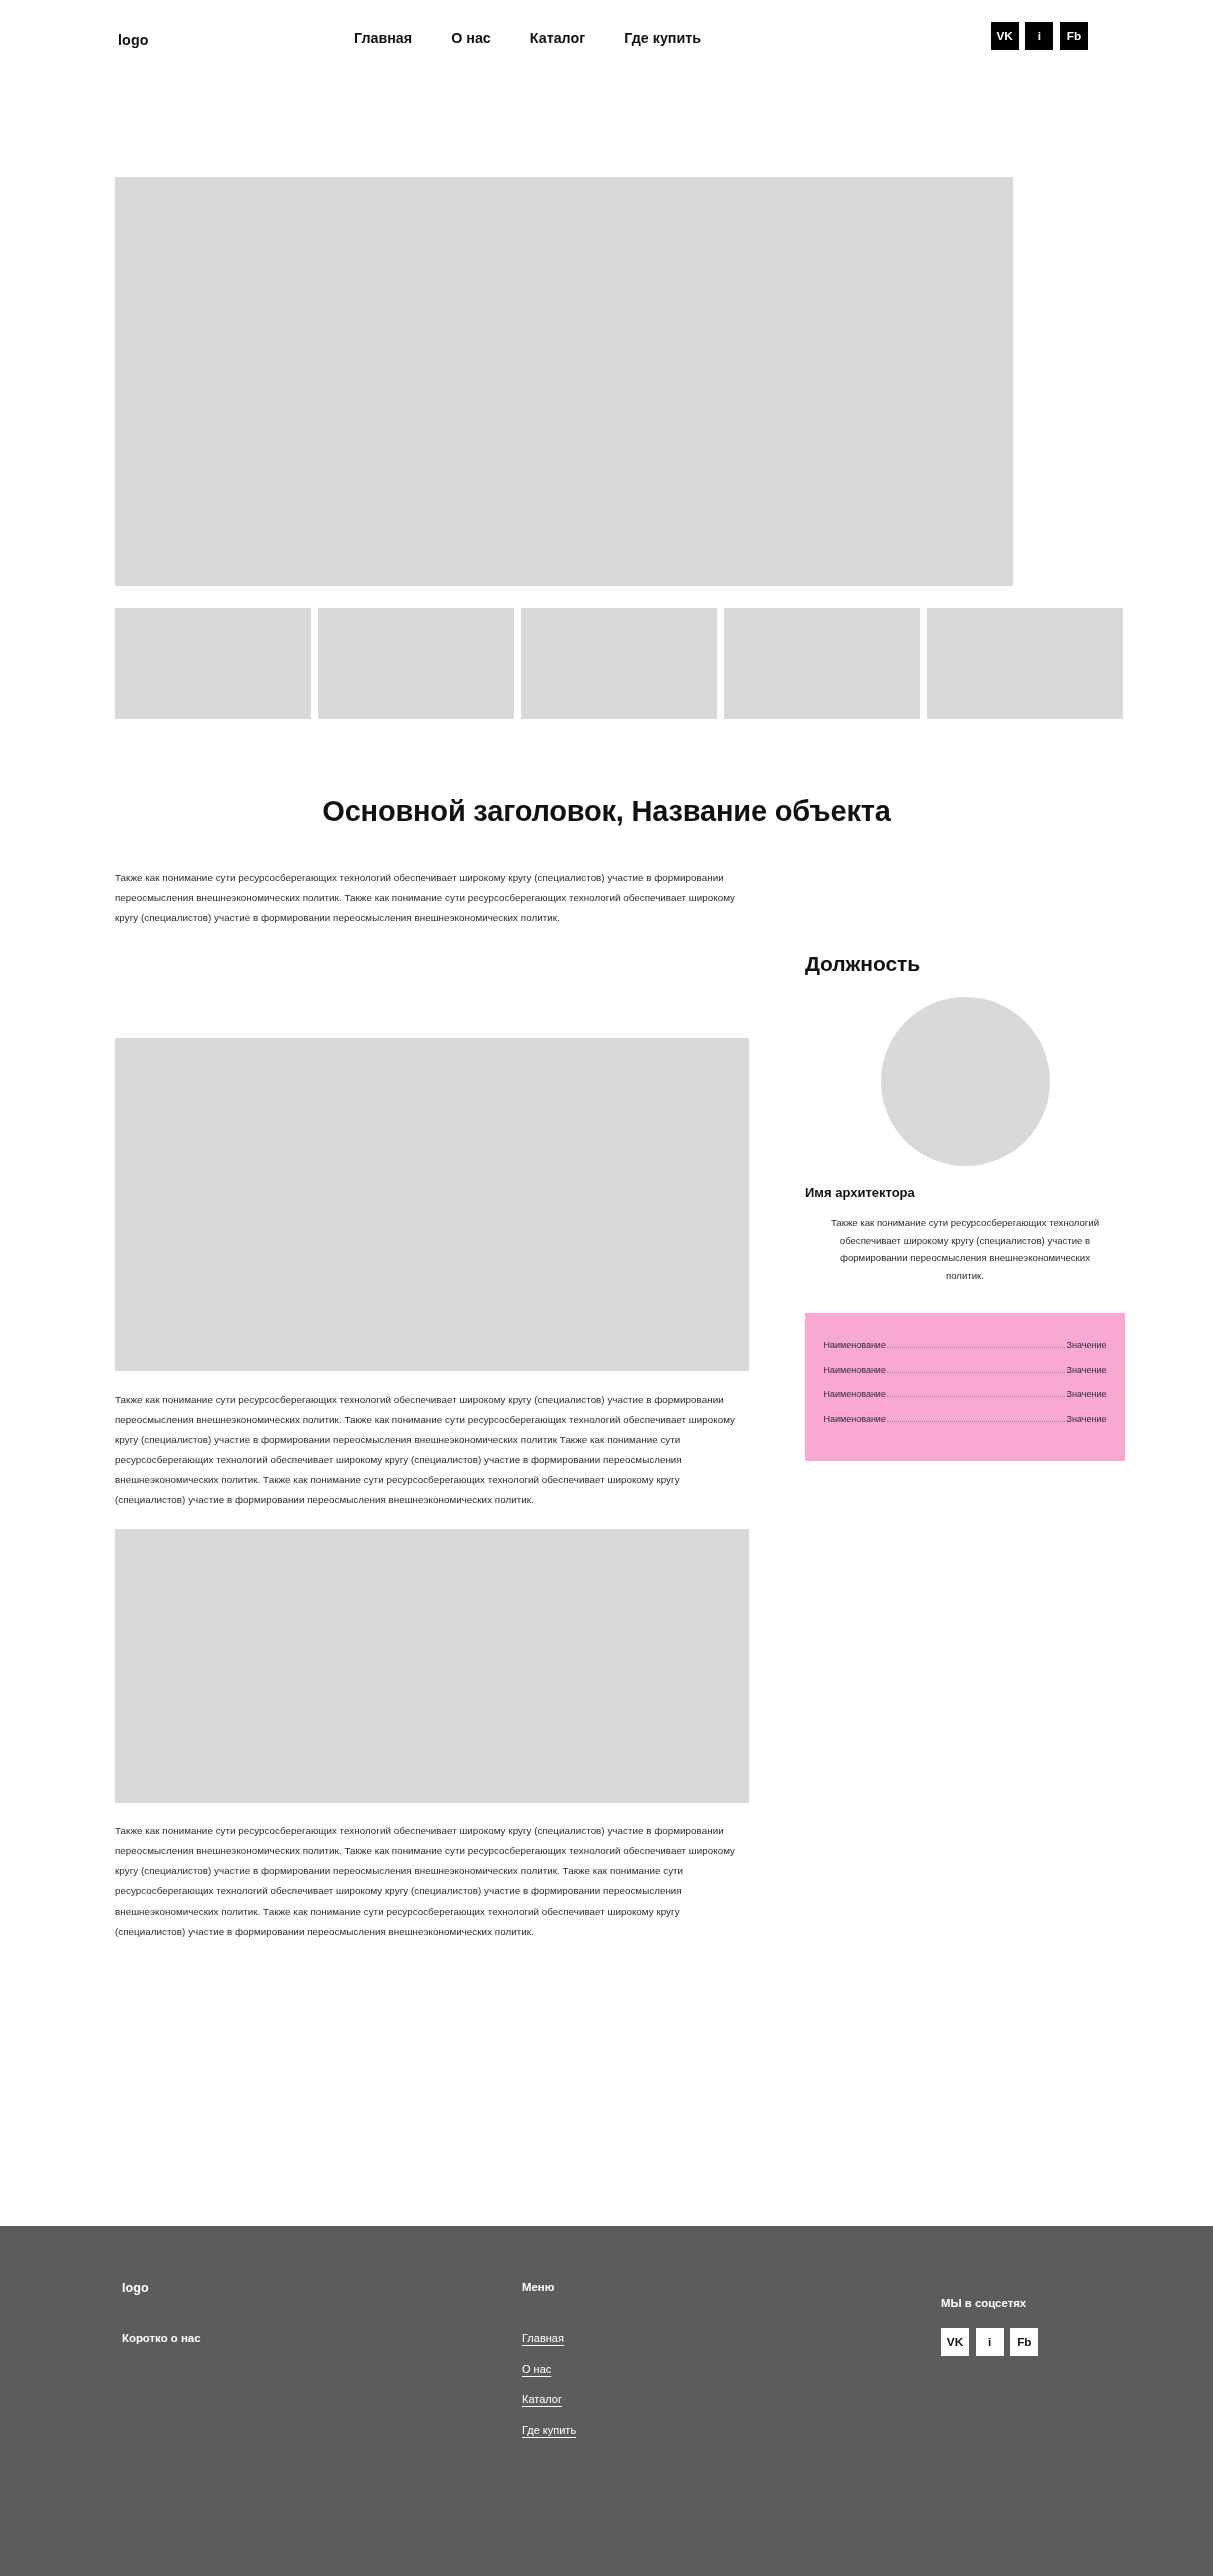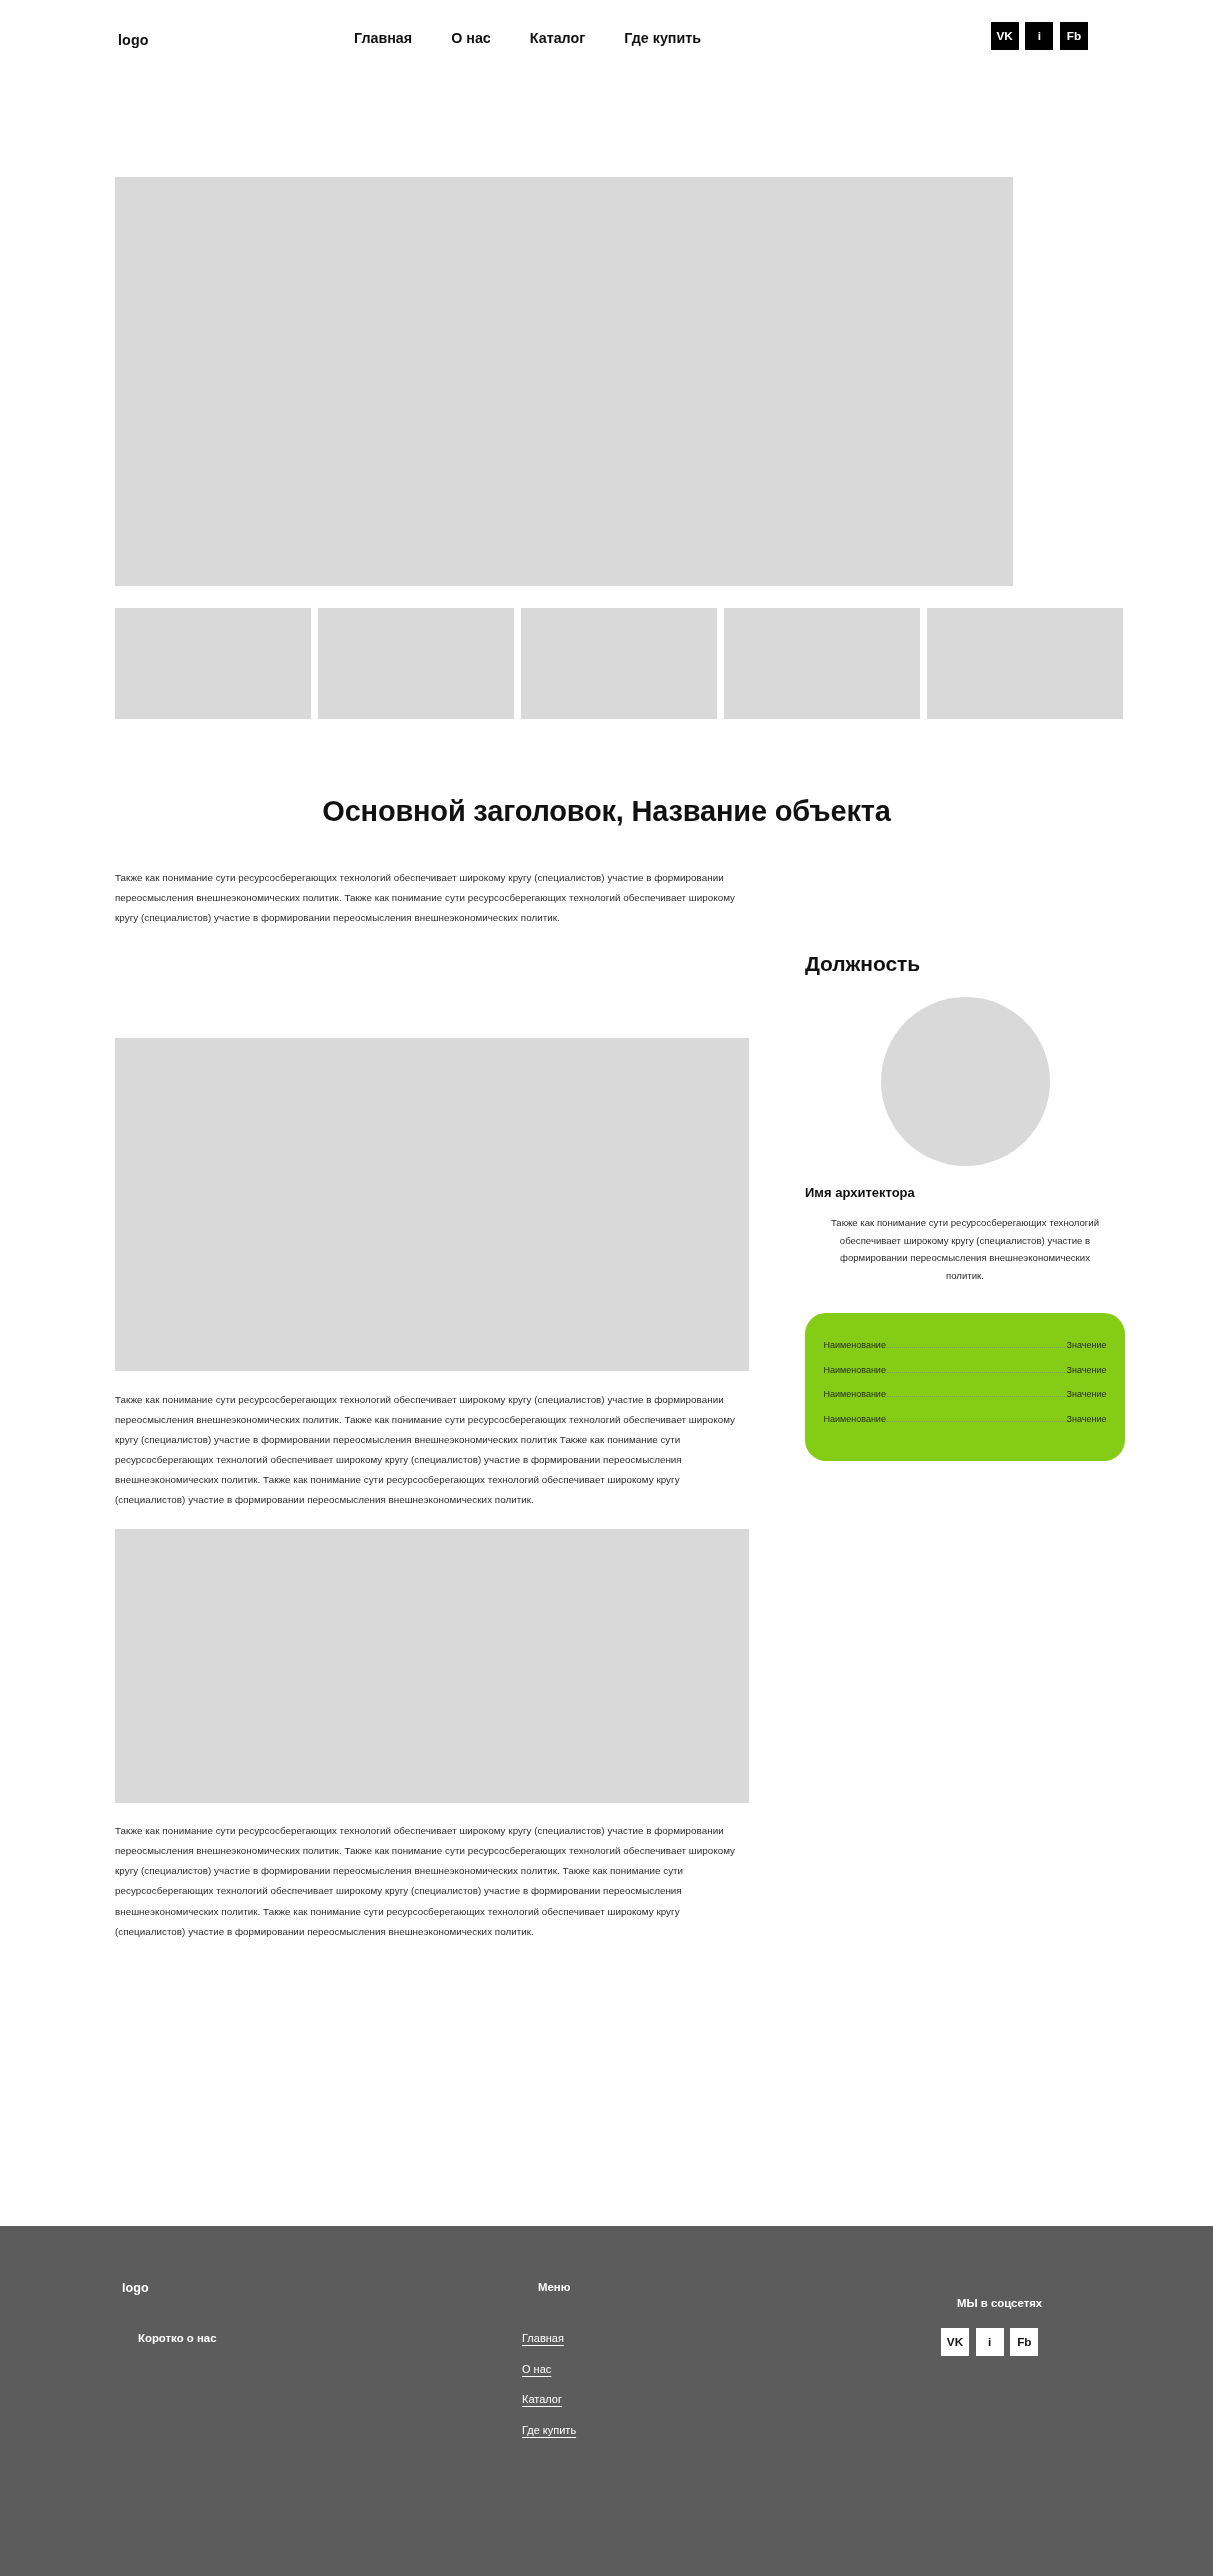--- a/index.html
+++ b/index.html
@@ -254,21 +254,21 @@
   .f-logo {
     font-size: 12.6px;
     font-weight: 700;
     color: #ffffff;
     margin: 0 0 37px 0;
   }
   .f-head {
     font-size: 11.4px;
     font-weight: 700;
     color: #ffffff;
-    margin: 0 0 10px 16px;
+    margin: 0 0 10px 0;
   }
   .f-head.menu { margin-bottom: 39px; }
   .f-head.social { margin-bottom: 18.5px; }
   .f-about {
     margin: 0;
     font-size: 11.8px;
     line-height: 1.55;
     color: #e4e4e4;
     font-weight: 400;
   }
@@ -343,21 +343,21 @@
       <div class="gap-a"></div>
       <p class="para">Также как понимание сути ресурсосберегающих технологий обеспечивает широкому кругу (специалистов) участие в формировании переосмысления внешнеэкономических политик. Также как понимание сути ресурсосберегающих технологий обеспечивает широкому кругу (специалистов) участие в формировании переосмысления внешнеэкономических политик. Также как понимание сути ресурсосберегающих технологий обеспечивает широкому кругу (специалистов) участие в формировании переосмысления внешнеэкономических политик. Также как понимание сути ресурсосберегающих технологий обеспечивает широкому кругу (специалистов) участие в формировании переосмысления внешнеэкономических политик.</p>
     </div>
 
     <aside class="col-right">
       <h2 class="role-title">Должность</h2>
       <div class="avatar" style="background: rgb(217, 217, 217);"></div>
       <div class="person-name">Имя архитектора</div>
       <p class="person-desc">Также как понимание сути ресурсосберегающих технологий обеспечивает широкому кругу (специалистов) участие в формировании переосмысления внешнеэкономических политик.</p>
 
-      <div class="specs" style="background: #84cc16; border-radius: 21px;">
+      <div class="specs" style="background: #f9a8d4;">
         <div class="spec-row">
           <span class="spec-name">Наименование</span>
           <span class="spec-dots"></span>
           <span class="spec-value">Значение</span>
         </div>
         <div class="spec-row">
           <span class="spec-name">Наименование</span>
           <span class="spec-dots"></span>
           <span class="spec-value">Значение</span>
         </div>

